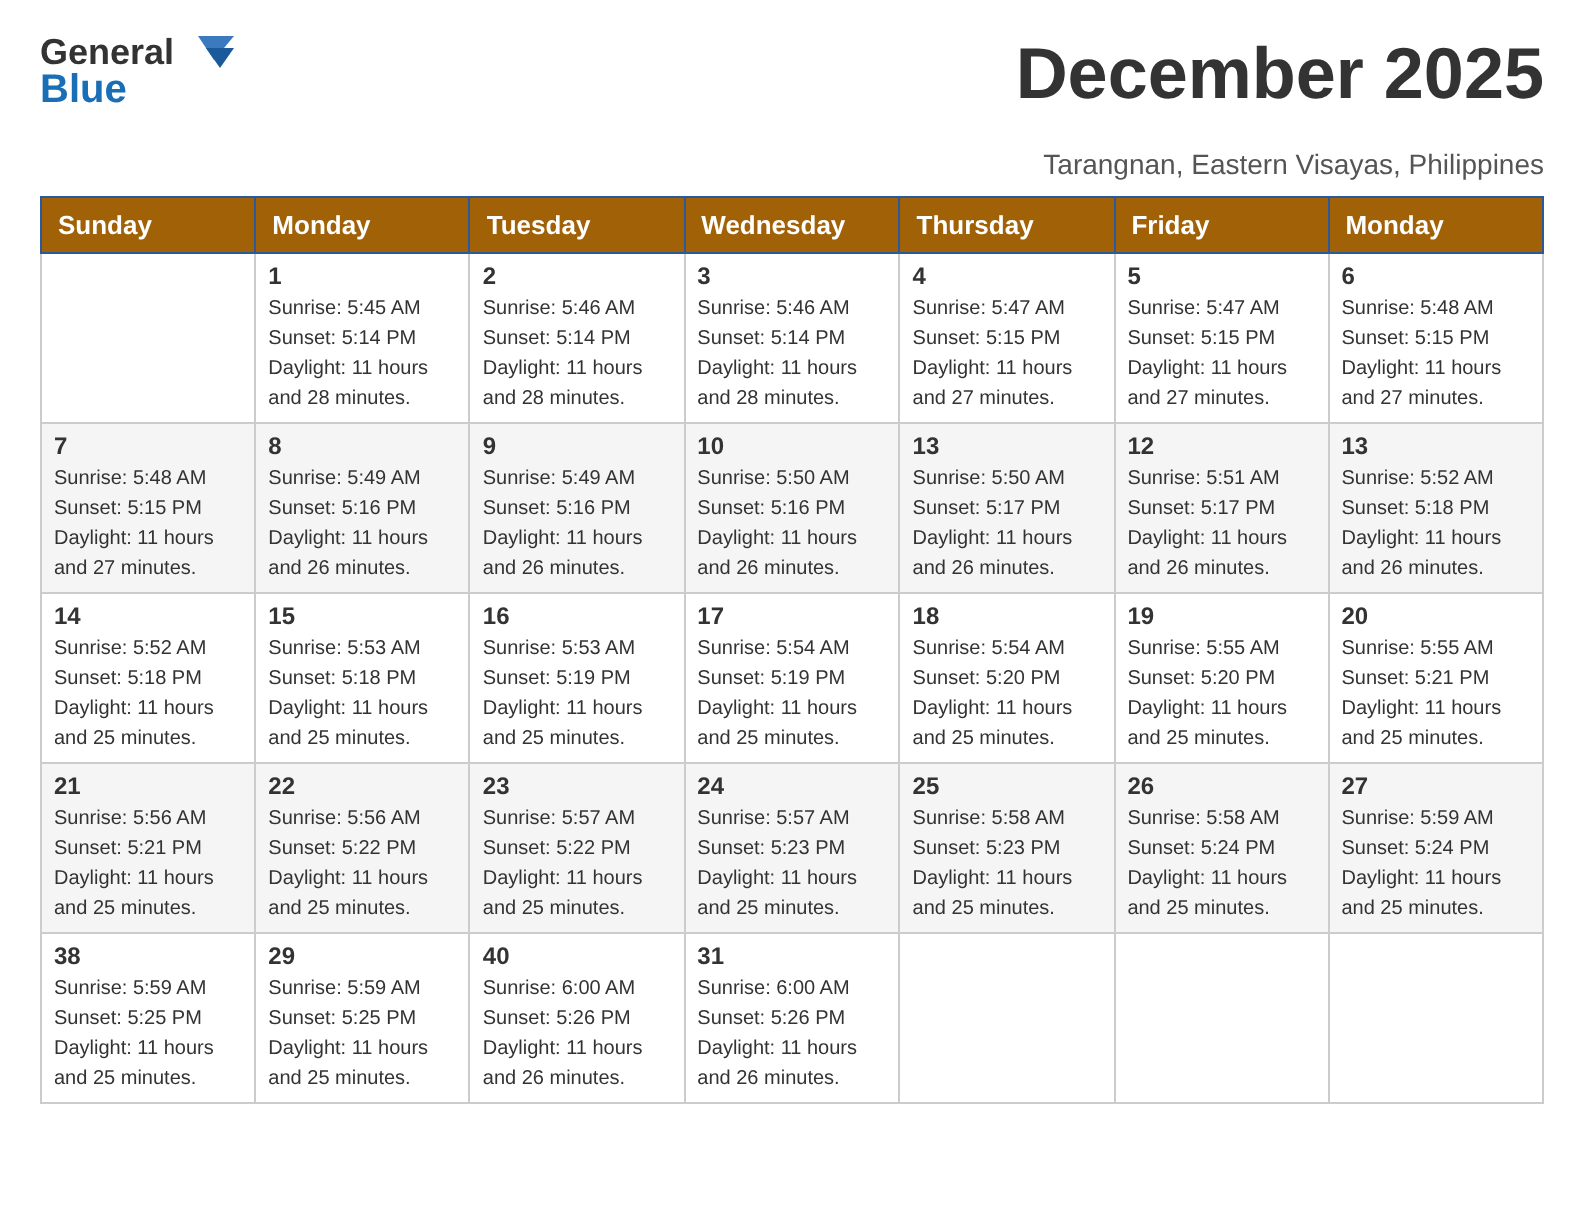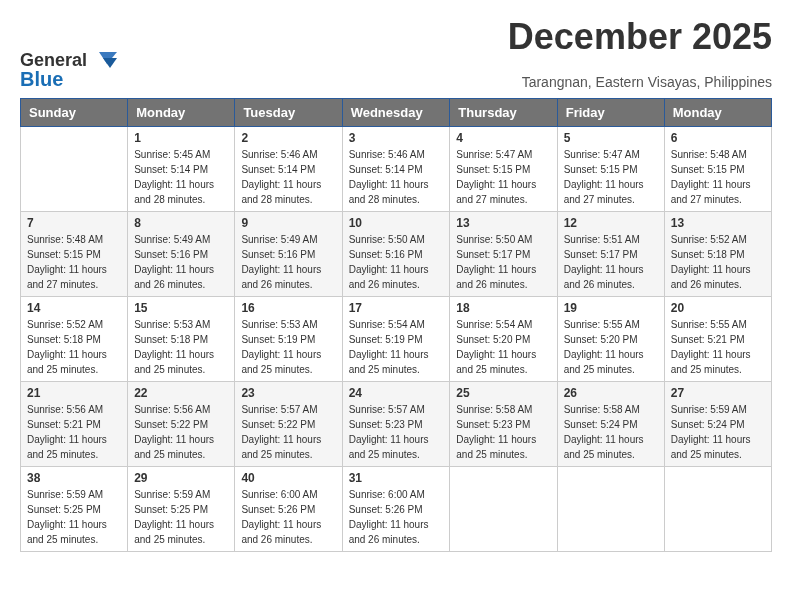--- a/index.html
+++ b/index.html
@@ -6,21 +6,21 @@
     body {
       font-family: Arial, sans-serif;
       background: #fff;
       width: 792px;
       min-height: 612px;
       padding: 16px 20px;
     }
     .header-area {
       display: flex;
       justify-content: space-between;
-      align-items: flex-end;
+      align-items: flex-start;
       margin-bottom: 8px;
     }
     .logo {
       display: flex;
       flex-direction: column;
       align-items: flex-start;
     }
     .logo-text {
       font-size: 18px;
       font-weight: bold;
@@ -40,21 +40,21 @@
       font-size: 14px;
       color: #555;
       margin-top: 16px;
     }
     .calendar {
       width: 100%;
       border-collapse: collapse;
       border: 1px solid #ccc;
     }
     .calendar th {
-      background-color: #737373;
+      background-color: #a16207;
       color: #fff;
       text-align: left;
       padding: 6px 8px;
       font-size: 13px;
       border: 1px solid #2a5a9a;
       margin-left: 44px;
     }
     .calendar td {
       vertical-align: top;
       border: 1px solid #ccc;

